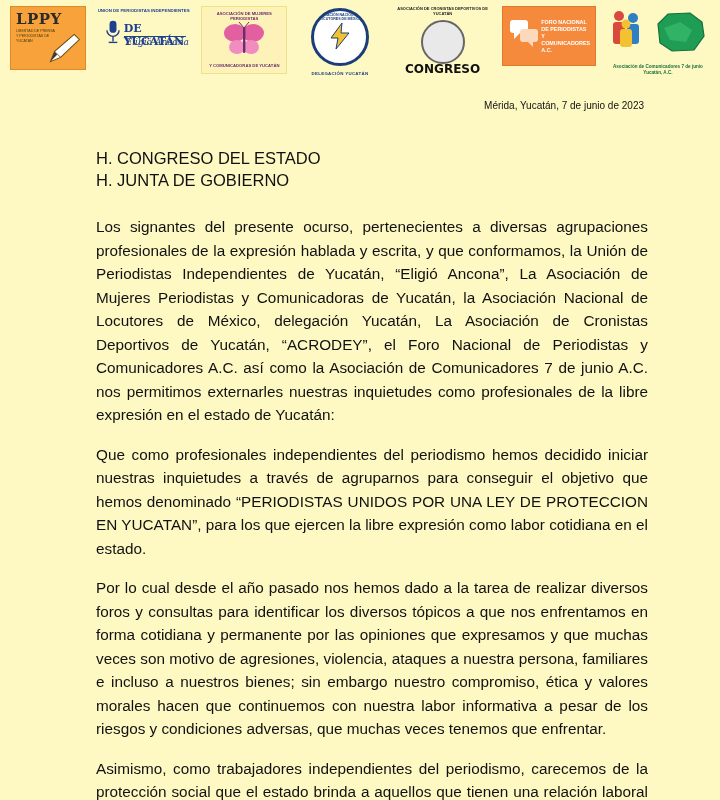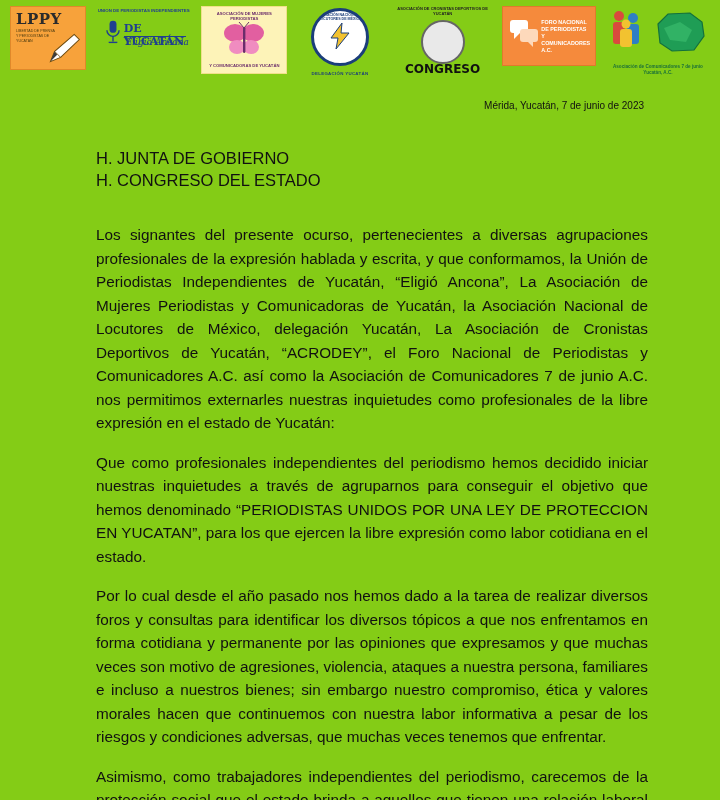--- a/index.html
+++ b/index.html
@@ -11,21 +11,21 @@
     width: 720px;
     height: 800px;
     overflow: hidden;
     font-family: "Liberation Sans", sans-serif;
     color: #111111;
   }
   .page {
     position: relative;
     width: 720px;
     height: 800px;
-    background: #84cc16;
+    background: #fef9c3;
   }
 
   
   .letterhead {
     display: flex;
     align-items: flex-start;
     justify-content: space-between;
     padding: 6px 10px 0 10px;
     height: 84px;
     box-sizing: border-box;
@@ -322,21 +322,21 @@
   .addressee div { white-space: nowrap; }
 
   .para {
     margin-top: 16px;
     font-size: 15.3px;
     line-height: 23.5px;
     text-align: justify;
     color: #111;
     hyphens: none;
   }
-  .para:first-of-type { margin-top: 32px; }
+  .para:first-of-type { margin-top: 24px; }
 </style>
 </head>
 <body>
 
 <div class="page">
 
   <div class="letterhead">
 
     <div class="logo logo-lppy">
       <div class="lppy-title">LPPY</div>
@@ -417,22 +417,22 @@
       <div class="c-caption">Asociación de Comunicadores 7 de junio Yucatán, A.C.</div>
     </div>
 
   </div>
 
   <div class="doc">
 
     <div class="date-line">Mérida, Yucatán, 7 de junio de 2023</div>
 
     <div class="addressee">
+      <div>H. CONGRESO DEL ESTADO</div>
       <div>H. JUNTA DE GOBIERNO</div>
-      <div>H. CONGRESO DEL ESTADO</div>
     </div>
 
     <p class="para">Los signantes del presente ocurso, pertenecientes a diversas agrupaciones profesionales de la expresión hablada y escrita, y que conformamos, la Unión de Periodistas Independientes  de Yucatán, “Eligió Ancona”, La Asociación de Mujeres Periodistas y Comunicadoras de Yucatán, la Asociación Nacional de Locutores de México, delegación Yucatán, La Asociación de Cronistas Deportivos de Yucatán, “ACRODEY”, el Foro Nacional de Periodistas y Comunicadores A.C. así como la Asociación de Comunicadores 7 de junio A.C. nos permitimos externarles nuestras inquietudes como profesionales de la libre expresión en el estado de Yucatán:</p>
     <p class="para">Que como profesionales independientes del periodismo hemos decidido iniciar nuestras inquietudes a través de agruparnos para conseguir el objetivo que hemos denominado “PERIODISTAS UNIDOS POR UNA LEY DE PROTECCION EN YUCATAN”, para los que ejercen la libre expresión como labor cotidiana en el estado.</p>
     <p class="para">Por lo cual desde el año pasado nos hemos dado a la tarea de realizar diversos foros y consultas para identificar los diversos tópicos a que nos enfrentamos en forma cotidiana y permanente por las opiniones que expresamos y que muchas veces son motivo de agresiones, violencia, ataques a nuestra persona, familiares e incluso a nuestros bienes; sin embargo nuestro compromiso, ética y valores morales hacen que continuemos con nuestra labor informativa a pesar de los riesgos y condiciones adversas, que muchas veces tenemos que enfrentar.</p>
     <p class="para">Asimismo, como trabajadores independientes del periodismo, carecemos de la protección social que el estado brinda a aquellos que tienen una relación laboral e incluso devengan un salario como lo es el</p>
 
   </div>
 
 </div>

